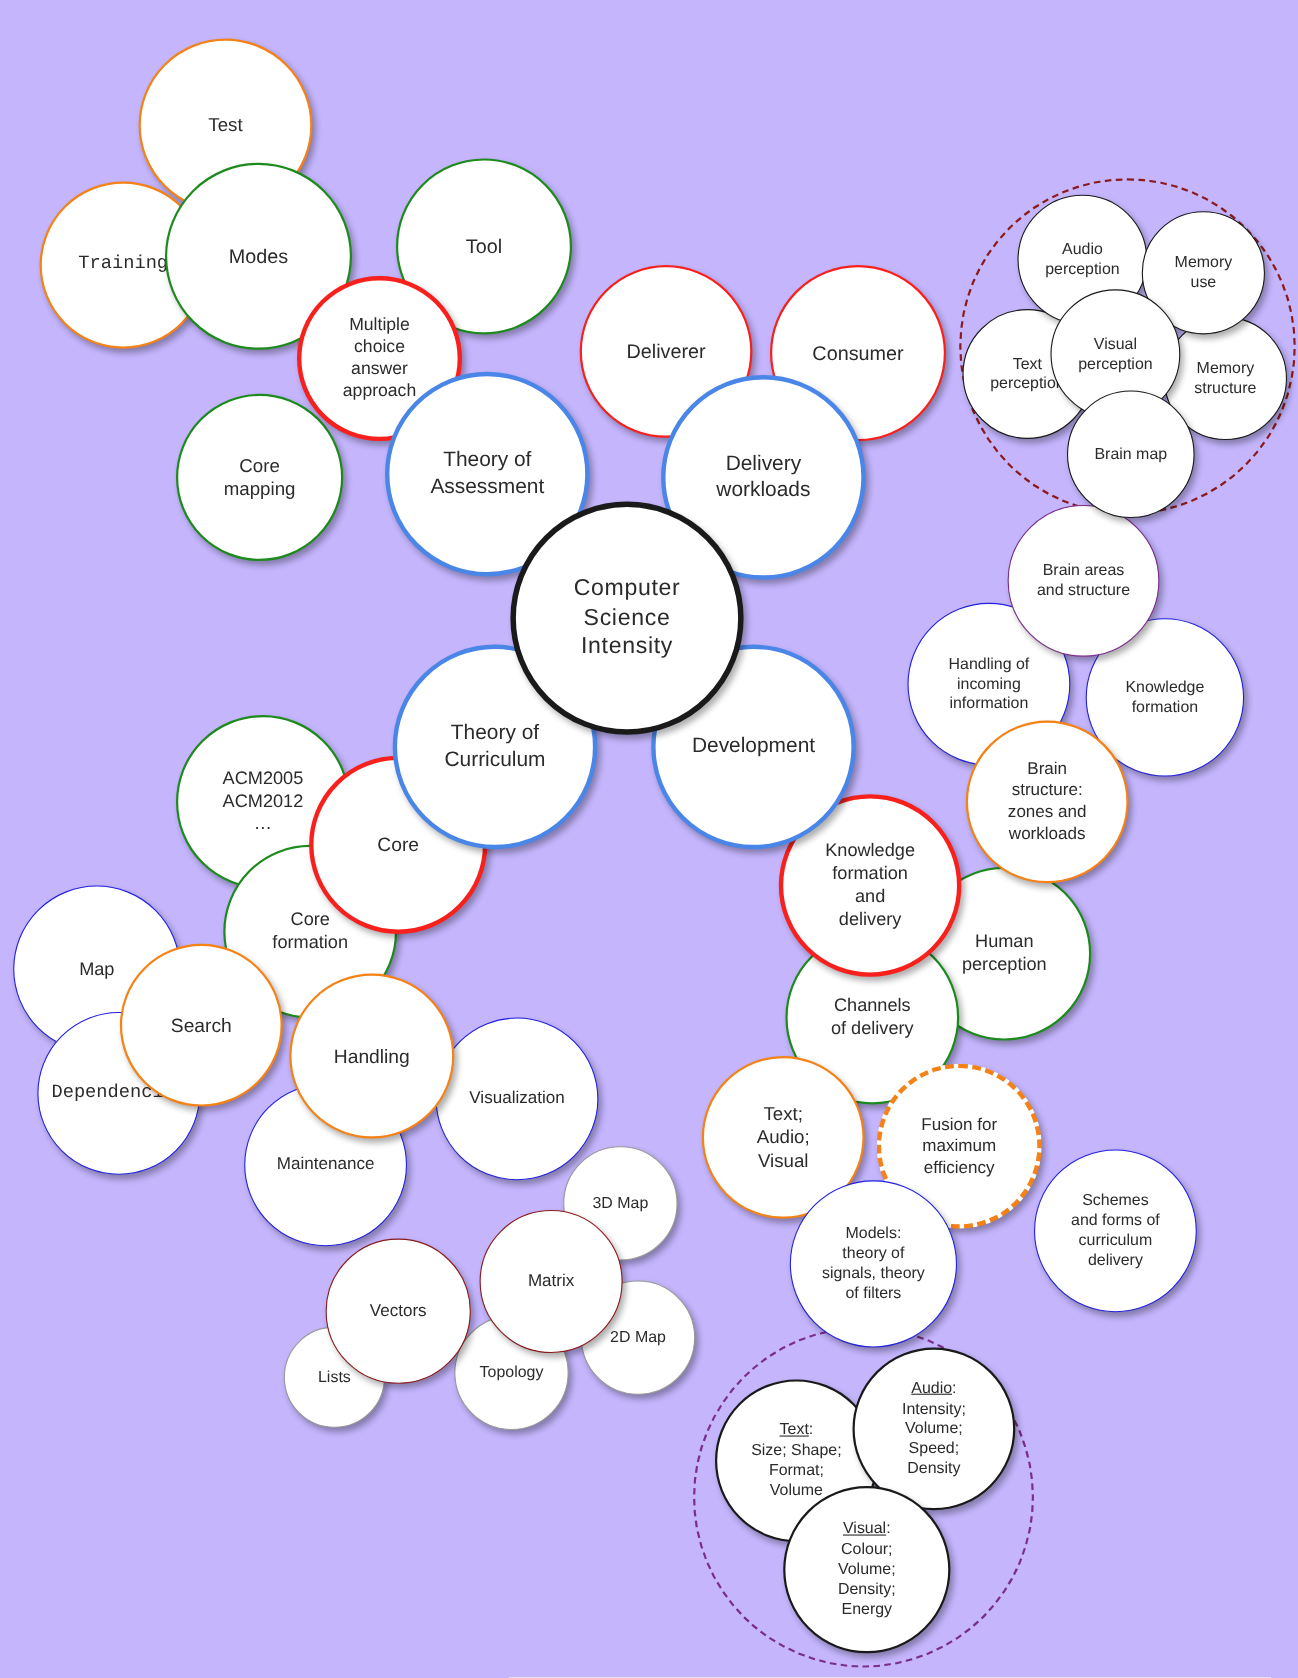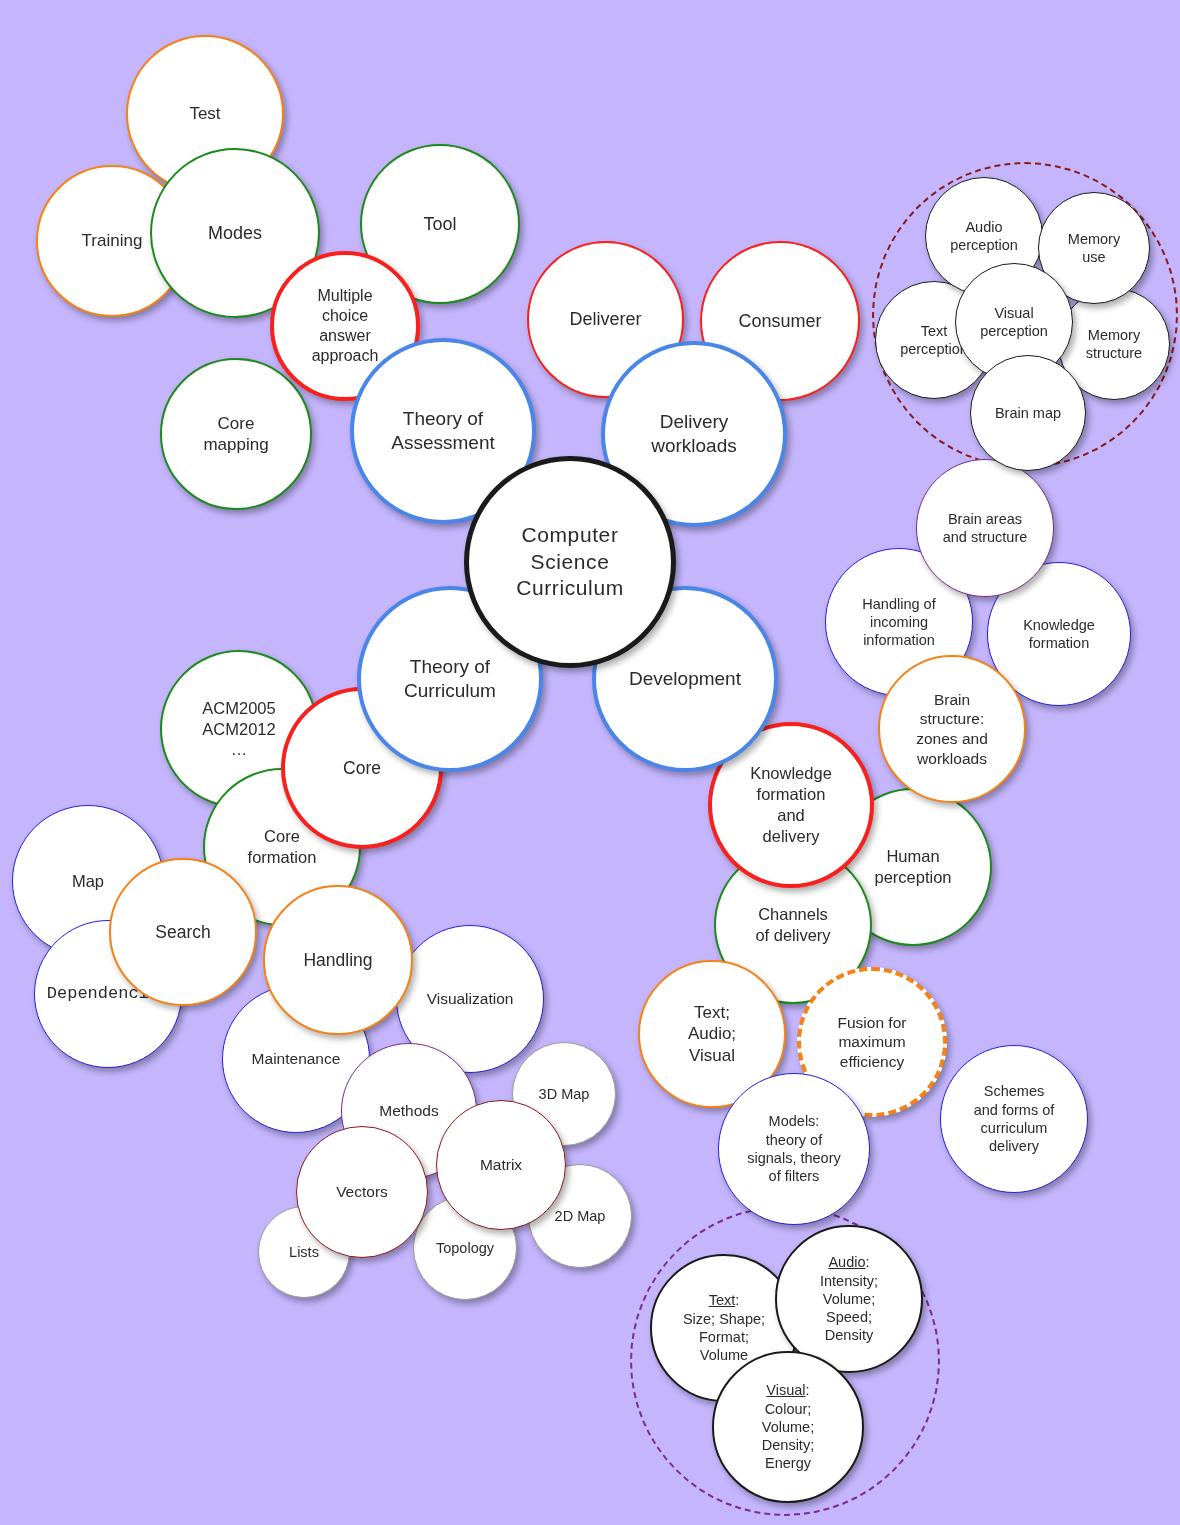--- a/index.html
+++ b/index.html
@@ -67,21 +67,21 @@
 
 <div id="canvas">
 
   <div class="ring" style="left:872px; top:162px; width:306px; height:306px; border-color:#8b1a1a;"></div>
   <div class="ring" style="left:630px; top:1206px; width:310px; height:310px; border-color:#7b2d8b;"></div>
 
   <div class="bub w-med z1" style="left:126px; top:35px; width:158px; height:158px; border-color:#f58216; font-size:17px;">
     <span class="lbl">Test</span>
   </div>
 
-  <div class="bub w-med z1" style="left:36px; top:165px; width:152px; height:152px; border-color:#f58216; font-size:17px;">
+  <div class="bub w-med z1" style="left:36px; top:165px; width:152px; height:152px; border-color:#f58216; font-size:17px;font-family:Liberation Mono, monospace;">
     <span class="lbl">Training</span>
   </div>
 
   <div class="bub w-med z2" style="left:150px; top:148px; width:170px; height:170px; border-color:#1c8a1c; font-size:18px;">
     <span class="lbl">Modes</span>
   </div>
 
   <div class="bub w-med z2" style="left:360px; top:144px; width:160px; height:160px; border-color:#1c8a1c; font-size:18px;">
     <span class="lbl">Tool</span>
   </div>
@@ -121,21 +121,21 @@
 Curriculum</span>
   </div>
 
   <div class="bub w-thick z4" style="left:592px; top:586px; width:186px; height:186px; border-color:#4a86e8; font-size:19px;align-items:center;">
     <span class="lbl">Development</span>
   </div>
 
   <div class="bub w-core zc" style="left:464px; top:456px; width:212px; height:212px; border-color:#1a1a1a; font-size:21px; letter-spacing:0.6px;">
     <span class="lbl">Computer
 Science
-Curriculum</span>
+Intensity</span>
   </div>
 
   <div class="bub w-thin z2" style="left:925px; top:177px; width:118px; height:118px; border-color:#1a1a1a; font-size:14.5px;">
     <span class="lbl">Audio
 perception</span>
   </div>
 
   <div class="bub w-thin z2" style="left:1038px; top:192px; width:112px; height:112px; border-color:#1a1a1a; font-size:14.5px;">
     <span class="lbl">Memory
 use</span>
@@ -281,23 +281,20 @@
   </div>
 
   <div class="bub w-thin z1" style="left:222px; top:985px; width:148px; height:148px; border-color:#2222dd; font-size:15.5px;">
     <span class="lbl">Maintenance</span>
   </div>
 
   <div class="bub w-thin z1" style="left:396px; top:925px; width:148px; height:148px; border-color:#2222dd; font-size:15.5px;">
     <span class="lbl">Visualization</span>
   </div>
 
-  <div class="bub w-thin z2" style="left:341px; top:1043px; width:136px; height:136px; border-color:#7b2d8b; font-size:15.5px;">
-    <span class="lbl">Methods</span>
-  </div>
 
   <div class="bub w-thin z2" style="left:296px; top:1126px; width:132px; height:132px; border-color:#8b1a1a; font-size:15.5px;">
     <span class="lbl">Vectors</span>
   </div>
 
   <div class="bub w-thin z2" style="left:436px; top:1100px; width:130px; height:130px; border-color:#8b1a1a; font-size:15.5px;">
     <span class="lbl">Matrix</span>
   </div>
 
   <div class="bub w-thin z1" style="left:258px; top:1206px; width:92px; height:92px; border-color:#9a9a9a; font-size:14.5px;">

